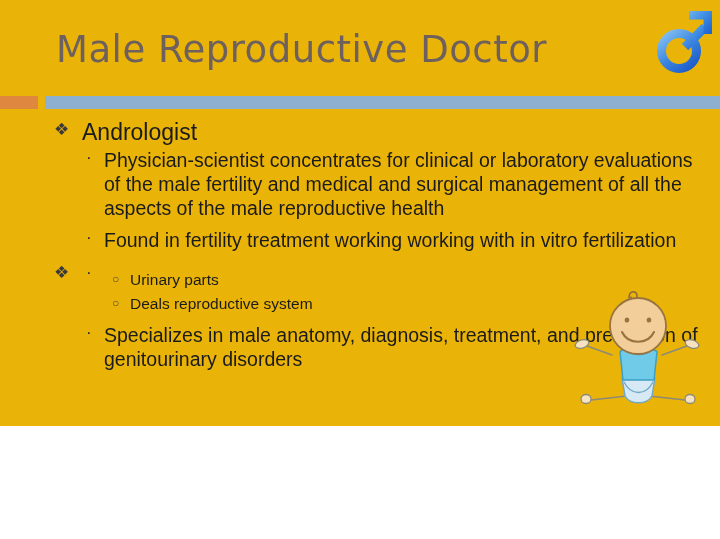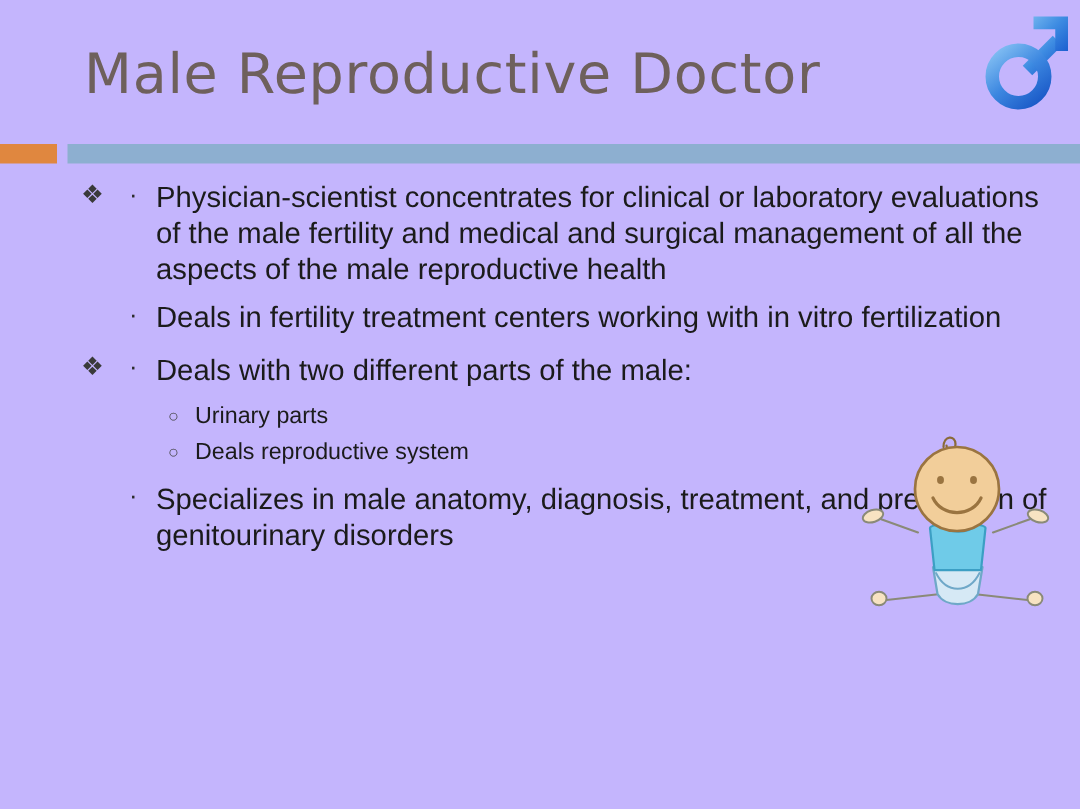--- a/index.html
+++ b/index.html
@@ -9,22 +9,22 @@
   body {
     width: 720px;
     height: 539px;
     background: #ffffff;
     font-family: "Liberation Sans", sans-serif;
     overflow: hidden;
   }
   #slide {
     position: relative;
     width: 720px;
-    height: 539px;
-    background: #c4b5fd;
+    height: 426px;
+    background: #eab308;
   }
 
   
   #slide-header {
     position: absolute;
     left: 0;
     top: 0;
     width: 720px;
     height: 95px;
   }
@@ -174,43 +174,43 @@
     </div>
   </div>
 
   <div id="divider-orange"></div>
   <div id="divider-blue"></div>
 
   <div id="slide-body">
 
     <div class="lvl1">
       <span class="bullet">❖</span>
+      <span>Andrologist</span>
     </div>
 
     <div class="lvl2">
       <span class="bullet">·</span>
       <span>Physician-scientist concentrates for clinical or laboratory evaluations of the male fertility and medical and surgical management of all the aspects of the male reproductive health</span>
     </div>
 
     <div class="spacer-xs"></div>
 
     <div class="lvl2">
       <span class="bullet">·</span>
-      <span>Deals in fertility treatment centers working with in vitro fertilization</span>
+      <span>Found in fertility treatment working working with in vitro fertilization</span>
     </div>
 
     <div class="spacer-sm"></div>
 
     <div class="lvl1">
       <span class="bullet">❖</span>
     </div>
 
     <div class="lvl2">
       <span class="bullet">·</span>
-      <span>Deals with two different parts of the male:</span>
     </div>
 
     <div class="spacer-xs"></div>
 
     <div class="lvl3">
       <span class="bullet">○</span>
       <span>Urinary parts</span>
     </div>
 
     <div class="lvl3">

